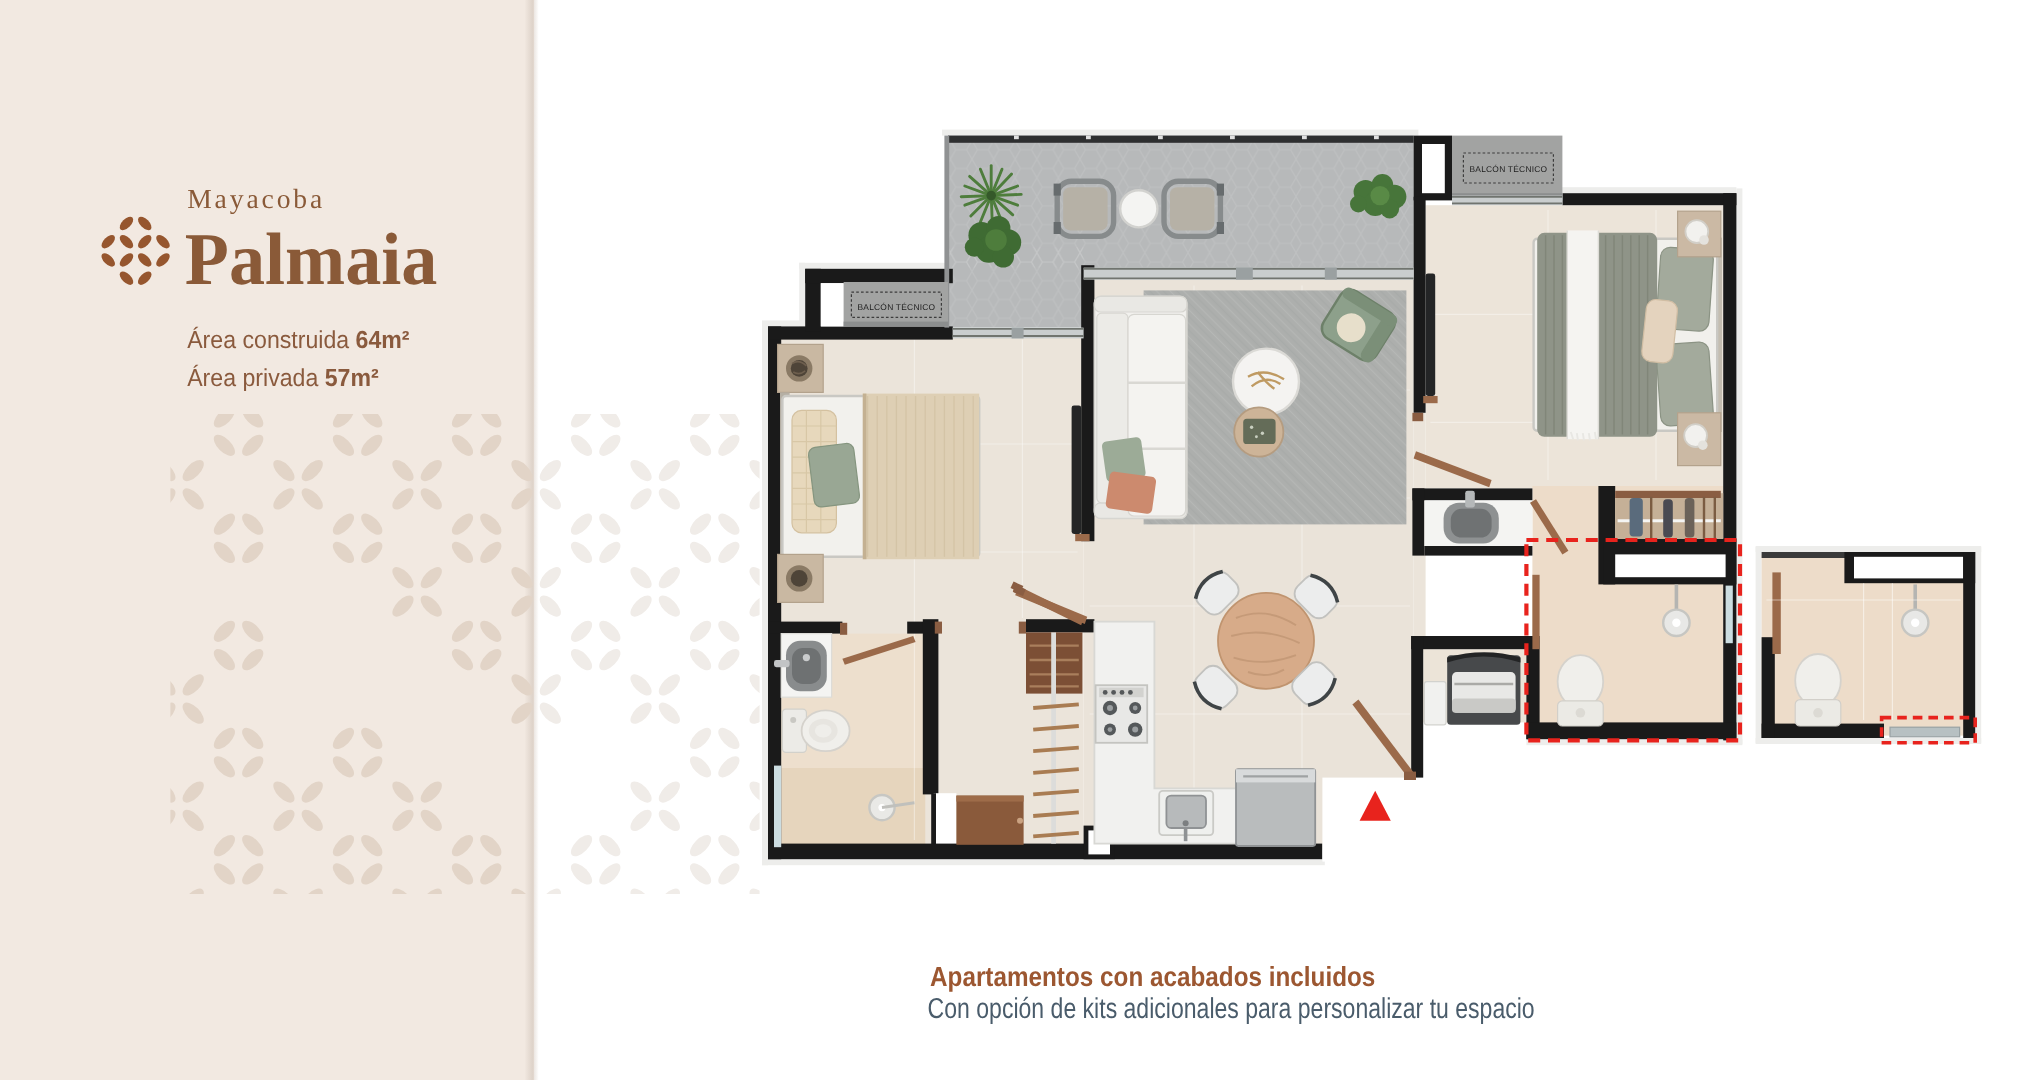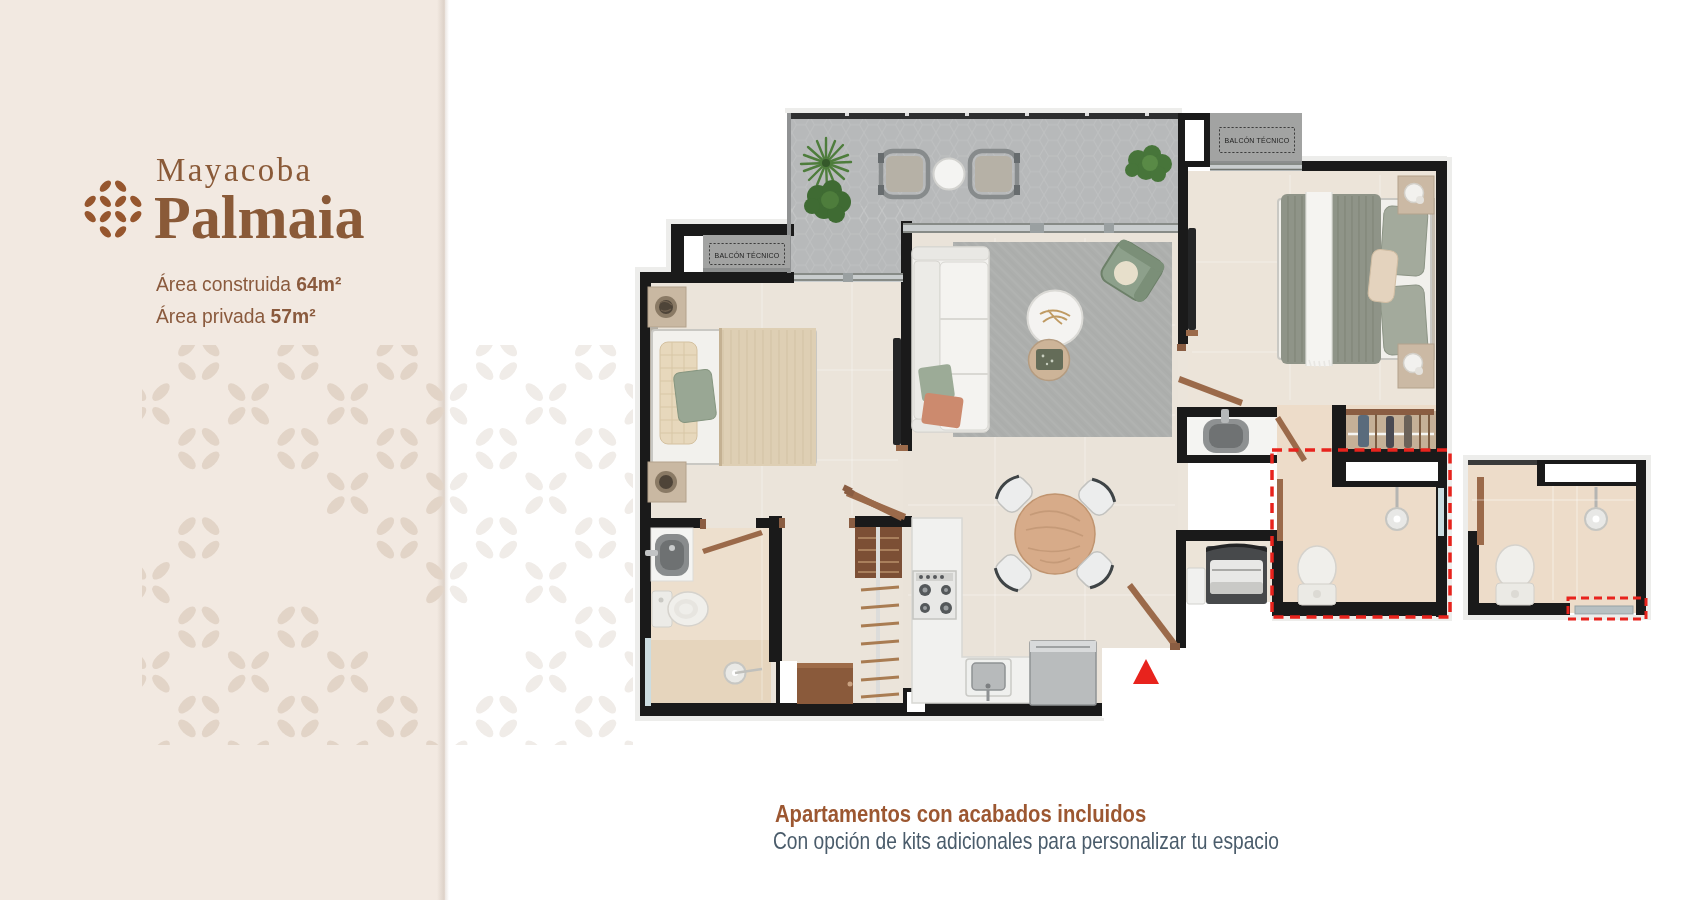--- a/index.html
+++ b/index.html
@@ -124,21 +124,21 @@
   <ellipse cx="-7.6" cy="22.8" rx="3.7" ry="7.0" transform="rotate(-45 -7.6 22.8)"></ellipse>
   <ellipse cx="7.6" cy="22.8" rx="3.7" ry="7.0" transform="rotate(45 7.6 22.8)"></ellipse>
 
   <ellipse cx="-22.8" cy="-7.6" rx="3.7" ry="7.0" transform="rotate(45 -22.8 -7.6)"></ellipse>
   <ellipse cx="-22.8" cy="7.6" rx="3.7" ry="7.0" transform="rotate(-45 -22.8 7.6)"></ellipse>
 
   <ellipse cx="22.8" cy="-7.6" rx="3.7" ry="7.0" transform="rotate(-45 22.8 -7.6)"></ellipse>
   <ellipse cx="22.8" cy="7.6" rx="3.7" ry="7.0" transform="rotate(45 22.8 7.6)"></ellipse>
 </svg>
 
-<div class="abs" style="left:156px;top:154px;font-family:'Liberation Serif',serif;font-size:33px;line-height:1;color:#8a5a38;letter-spacing:2.4px;white-space:nowrap;">Mayacoba</div>
+<div class="abs" style="left:156px;top:154px;font-family:'Liberation Serif',serif;font-size:23px;line-height:1;color:#8a5a38;letter-spacing:2.4px;white-space:nowrap;">Mayacoba</div>
 
 <div class="abs" style="left:154px;top:186px;font-family:'Liberation Serif',serif;font-size:62px;font-weight:bold;line-height:1;color:#8a5a38;letter-spacing:0px;white-space:nowrap;transform:scale(0.97,1);transform-origin:left top;">Palmaia</div>
 
 <div class="abs" style="left:156px;top:272px;font-size:20.5px;color:#8a5a3d;white-space:nowrap;transform:scale(0.94,1);transform-origin:left top;">Área construida <b>64m²</b></div>
 
 <div class="abs" style="left:156px;top:304px;font-size:20.5px;color:#8a5a3d;white-space:nowrap;transform:scale(0.94,1);transform-origin:left top;">Área privada <b>57m²</b></div>
 
 <div class="abs" style="left:775px;top:801px;font-size:23px;font-weight:bold;color:#9c5731;transform:scale(0.88,1);transform-origin:left top;white-space:nowrap;">Apartamentos con acabados incluidos</div>
 
 <div class="abs" style="left:773px;top:827px;font-size:24px;color:#4a5c6b;transform:scale(0.80,1);transform-origin:left top;white-space:nowrap;">Con opción de kits adicionales para personalizar tu espacio</div>

